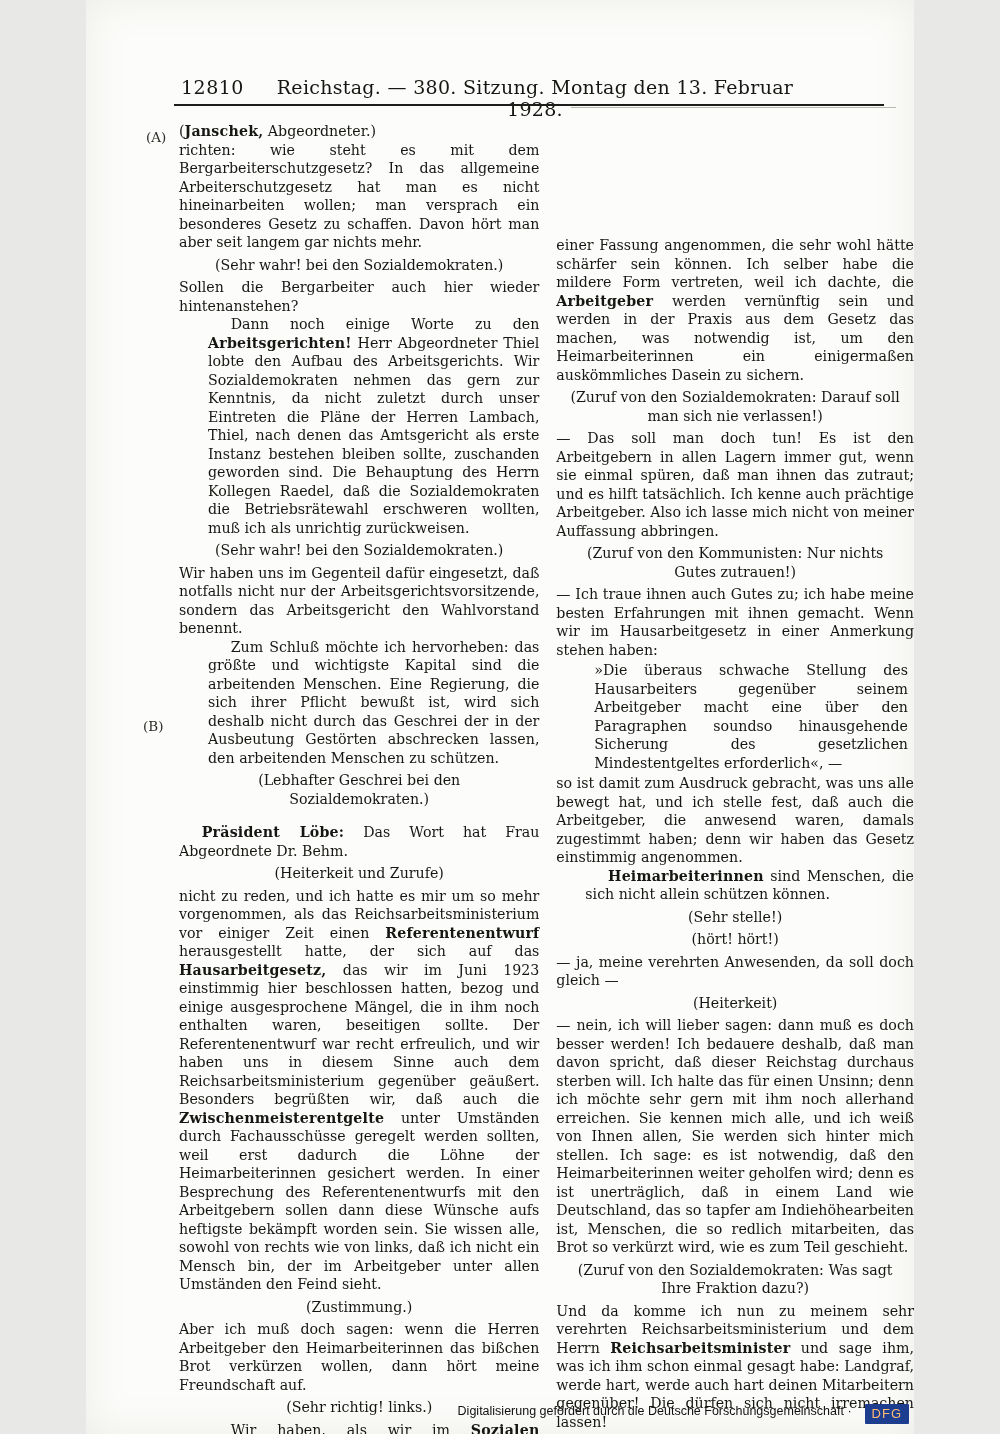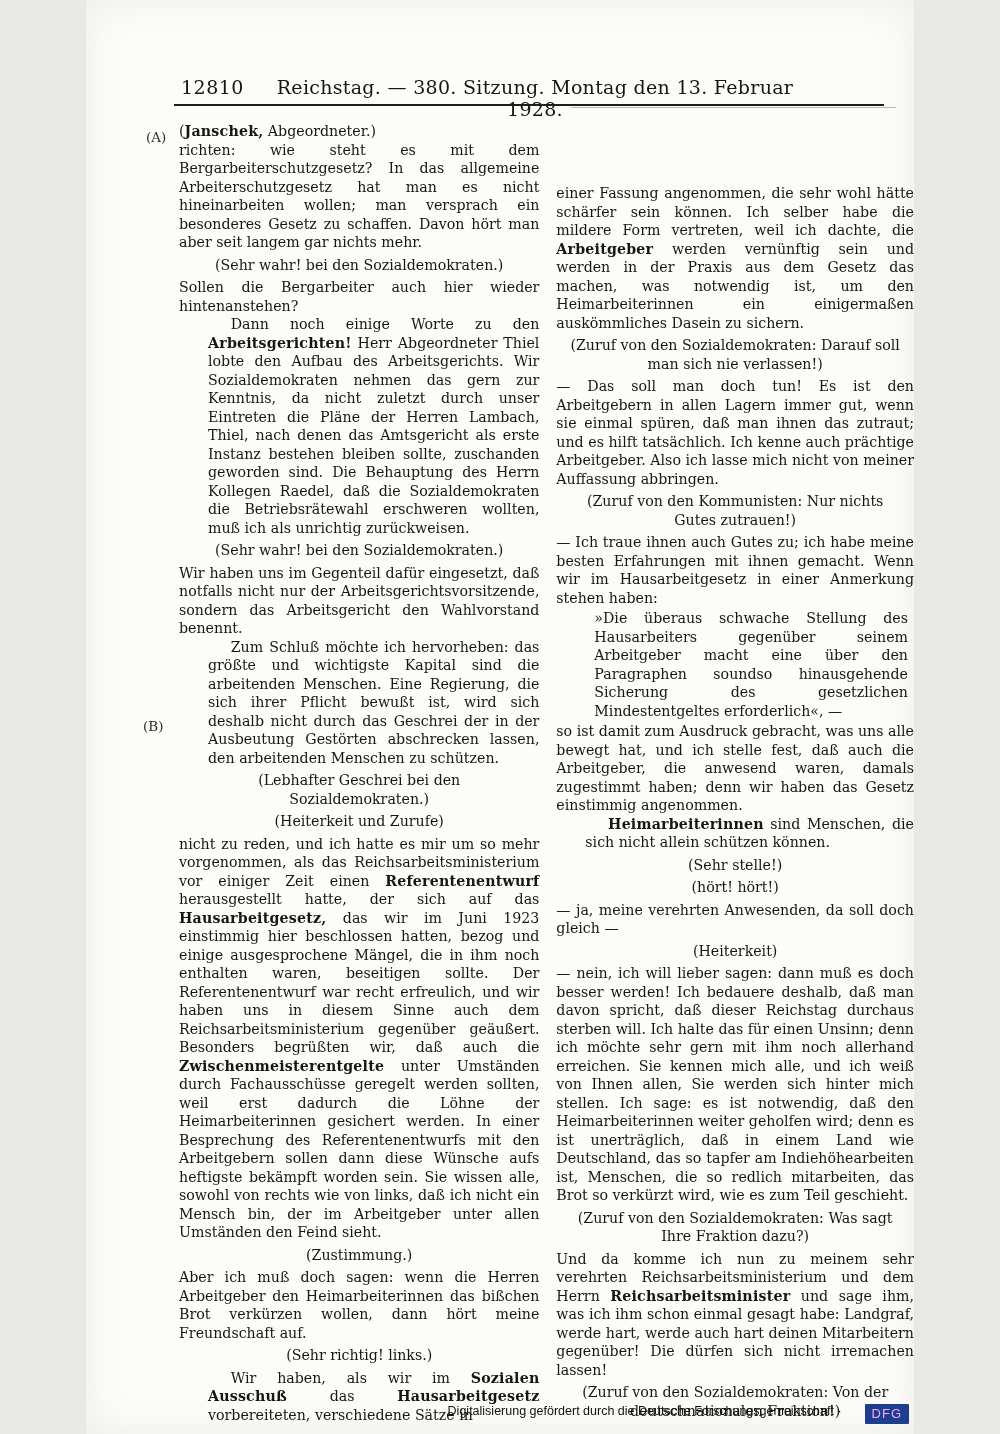--- a/index.html
+++ b/index.html
@@ -55,22 +55,22 @@
   .col .quote{margin:2px 6px 2px 38px;}
   .b{font-weight:bold;letter-spacing:0.2px;}
   
   .footer{
     position:absolute;right:3px;bottom:8px;height:22px;
     display:flex;align-items:flex-start;justify-content:flex-end;
     font-family:"Liberation Sans","DejaVu Sans",sans-serif;
     font-size:12.5px;font-weight:normal;color:#101010;
   }
   .dfg-logo{
-    display:inline-block;margin-left:23px;margin-right:2px;
-    background:#1d3d8f;color:#f0abfc;
+    display:inline-block;margin-left:13px;margin-right:2px;
+    background:#1d3d8f;color:#fdba74;
     padding:2px 7px 3px 7px;
     font-size:13px;letter-spacing:1px;border-radius:1px;
   }
 </style>
 </head>
 <body>
 
 <div class="page">
 
   <div class="header">
@@ -91,20 +91,21 @@
     <div class="col left">
         <p class="para"><span>(</span><span class="b">Janschek,</span><span> Abgeordneter.)</span></p>
         <p class="para"><span>richten: wie steht es mit dem Bergarbeiterschutzgesetz? In das allgemeine Arbeiterschutzgesetz hat man es nicht hineinarbeiten wollen; man versprach ein besonderes Gesetz zu schaffen. Davon hört man aber seit langem gar nichts mehr.</span></p>
         <p class="interjection"><span>(Sehr wahr! bei den Sozialdemokraten.)</span></p>
         <p class="para"><span>Sollen die Bergarbeiter auch hier wieder hintenanstehen?</span></p>
         <p class="para indent"><span>Dann noch einige Worte zu den </span><span class="b">Arbeitsgerichten!</span><span> Herr Abgeordneter Thiel lobte den Aufbau des Arbeitsgerichts. Wir Sozialdemokraten nehmen das gern zur Kenntnis, da nicht zuletzt durch unser Eintreten die Pläne der Herren Lambach, Thiel, nach denen das Amtsgericht als erste Instanz bestehen bleiben sollte, zuschanden geworden sind. Die Behauptung des Herrn Kollegen Raedel, daß die Sozialdemokraten die Betriebsrätewahl erschweren wollten, muß ich als unrichtig zurückweisen.</span></p>
         <p class="interjection"><span>(Sehr wahr! bei den Sozialdemokraten.)</span></p>
         <p class="para"><span>Wir haben uns im Gegenteil dafür eingesetzt, daß notfalls nicht nur der Arbeitsgerichtsvorsitzende, sondern das Arbeitsgericht den Wahlvorstand benennt.</span></p>
         <p class="para indent"><span>Zum Schluß möchte ich hervorheben: das größte und wichtigste Kapital sind die arbeitenden Menschen. Eine Regierung, die sich ihrer Pflicht bewußt ist, wird sich deshalb nicht durch das Geschrei der in der Ausbeutung Gestörten abschrecken lassen, den arbeitenden Menschen zu schützen.</span></p>
         <p class="interjection"><span>(Lebhafter Geschrei bei den Sozialdemokraten.)</span></p>
+        <p class="speaker"><span class="b">Präsident Löbe:</span><span> Das Wort hat Frau Abgeordnete Dr. Behm.</span></p>
         <p class="interjection"><span>(Heiterkeit und Zurufe)</span></p>
         <p class="para"><span>nicht zu reden, und ich hatte es mir um so mehr vorgenommen, als das Reichsarbeitsministerium vor einiger Zeit einen </span><span class="b">Referentenentwurf</span><span> herausgestellt hatte, der sich auf das </span><span class="b">Hausarbeitgesetz,</span><span> das wir im Juni 1923 einstimmig hier beschlossen hatten, bezog und einige ausgesprochene Mängel, die in ihm noch enthalten waren, beseitigen sollte. Der Referentenentwurf war recht erfreulich, und wir haben uns in diesem Sinne auch dem Reichsarbeitsministerium gegenüber geäußert. Besonders begrüßten wir, daß auch die </span><span class="b">Zwischenmeisterentgelte</span><span> unter Umständen durch Fachausschüsse geregelt werden sollten, weil erst dadurch die Löhne der Heimarbeiterinnen gesichert werden. In einer Besprechung des Referentenentwurfs mit den Arbeitgebern sollen dann diese Wünsche aufs heftigste bekämpft worden sein. Sie wissen alle, sowohl von rechts wie von links, daß ich nicht ein Mensch bin, der im Arbeitgeber unter allen Umständen den Feind sieht.</span></p>
         <p class="interjection"><span>(Zustimmung.)</span></p>
         <p class="para"><span>Aber ich muß doch sagen: wenn die Herren Arbeitgeber den Heimarbeiterinnen das bißchen Brot verkürzen wollen, dann hört meine Freundschaft auf.</span></p>
         <p class="interjection"><span>(Sehr richtig! links.)</span></p>
         <p class="para indent"><span>Wir haben, als wir im </span><span class="b">Sozialen Ausschuß</span><span> das </span><span class="b">Hausarbeitgesetz</span><span> vorbereiteten, verschiedene Sätze in</span></p>
       </div>
     <div class="divider"></div>
     <div class="col right">
         <p class="para"><span>einer Fassung angenommen, die sehr wohl hätte schärfer sein können. Ich selber habe die mildere Form vertreten, weil ich dachte, die </span><span class="b">Arbeitgeber</span><span> werden vernünftig sein und werden in der Praxis aus dem Gesetz das machen, was notwendig ist, um den Heimarbeiterinnen ein einigermaßen auskömmliches Dasein zu sichern.</span></p>

